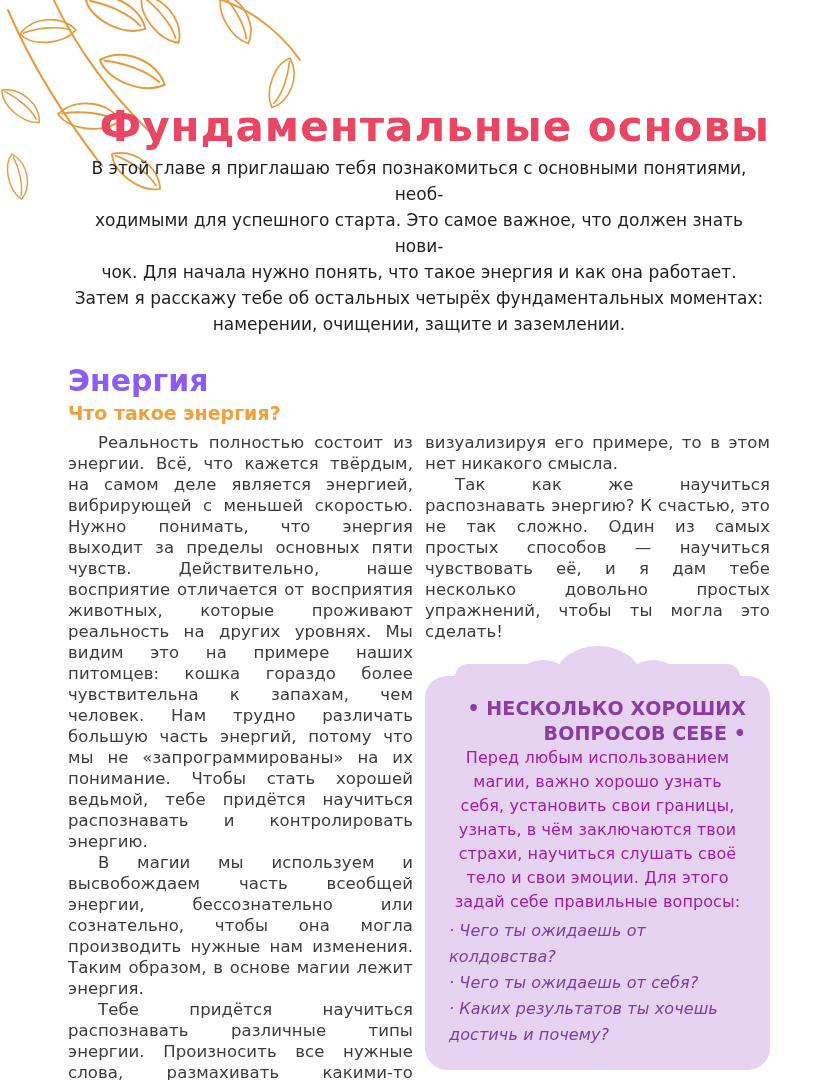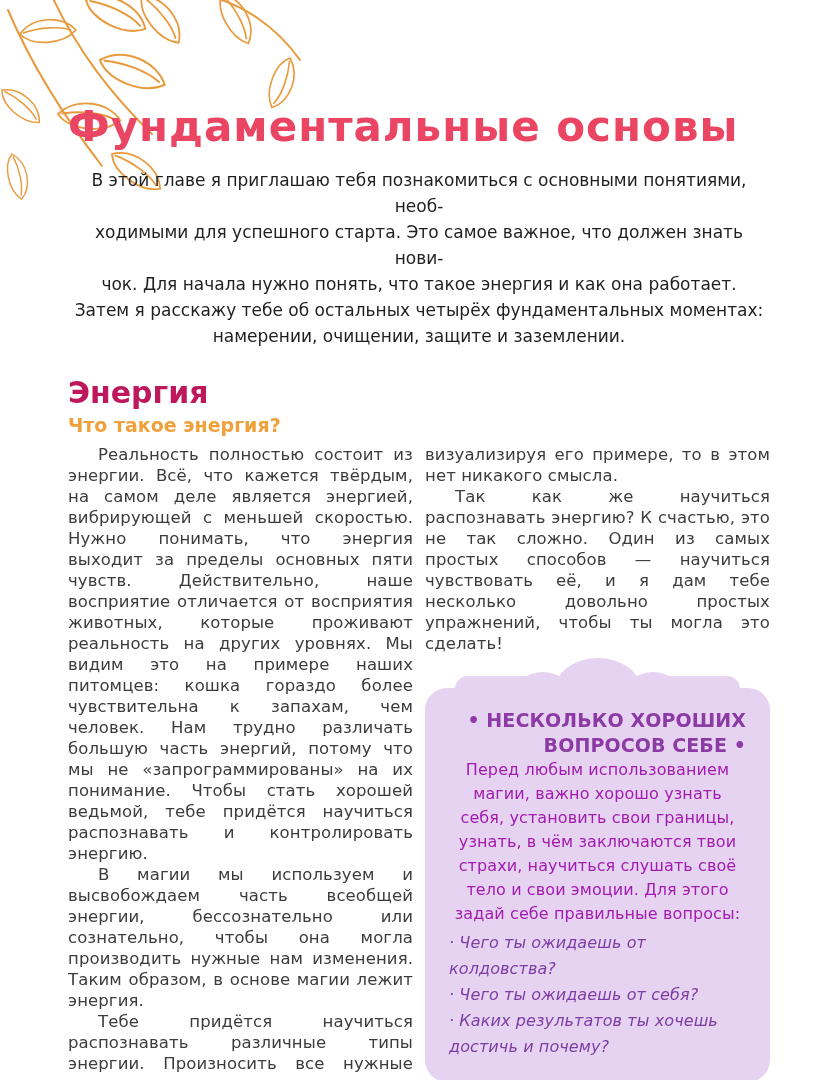--- a/index.html
+++ b/index.html
@@ -8,40 +8,40 @@
     width:817px; height:1080px;
     background:#ffffff;
     overflow:hidden;
     font-family:"DejaVu Sans", sans-serif;
     color:#3c3c3c;
   }
   .leaves { position:absolute; top:-8px; left:-10px; z-index:0; }
   .content { position:relative; z-index:1; padding:0 47px 0 68px; }
 
   .title {
-    margin:102px 0 16px 0;
-    text-align:left;
+    margin:102px 0 4px 0;
+    text-align:right;
     font-size:42px;
     font-weight:bold;
     letter-spacing:1px;
     color:#EA4563;
   }
   .intro {
     margin-top:2px;
     text-align:center;
     font-size:17px;
     line-height:26px;
     color:#1f1f1f;
     font-weight:500;
   }
   .section-heading {
     margin:26px 0 0 0;
     font-size:30px;
     font-weight:600;
-    color:#be185d;
+    color:#8b5cf6;
   }
   .section-subheading {
     margin:4px 0 0 0;
     font-size:19px;
     font-weight:600;
     color:#F0A13B;
   }
   .columns {
     display:flex;
     gap:12px;

